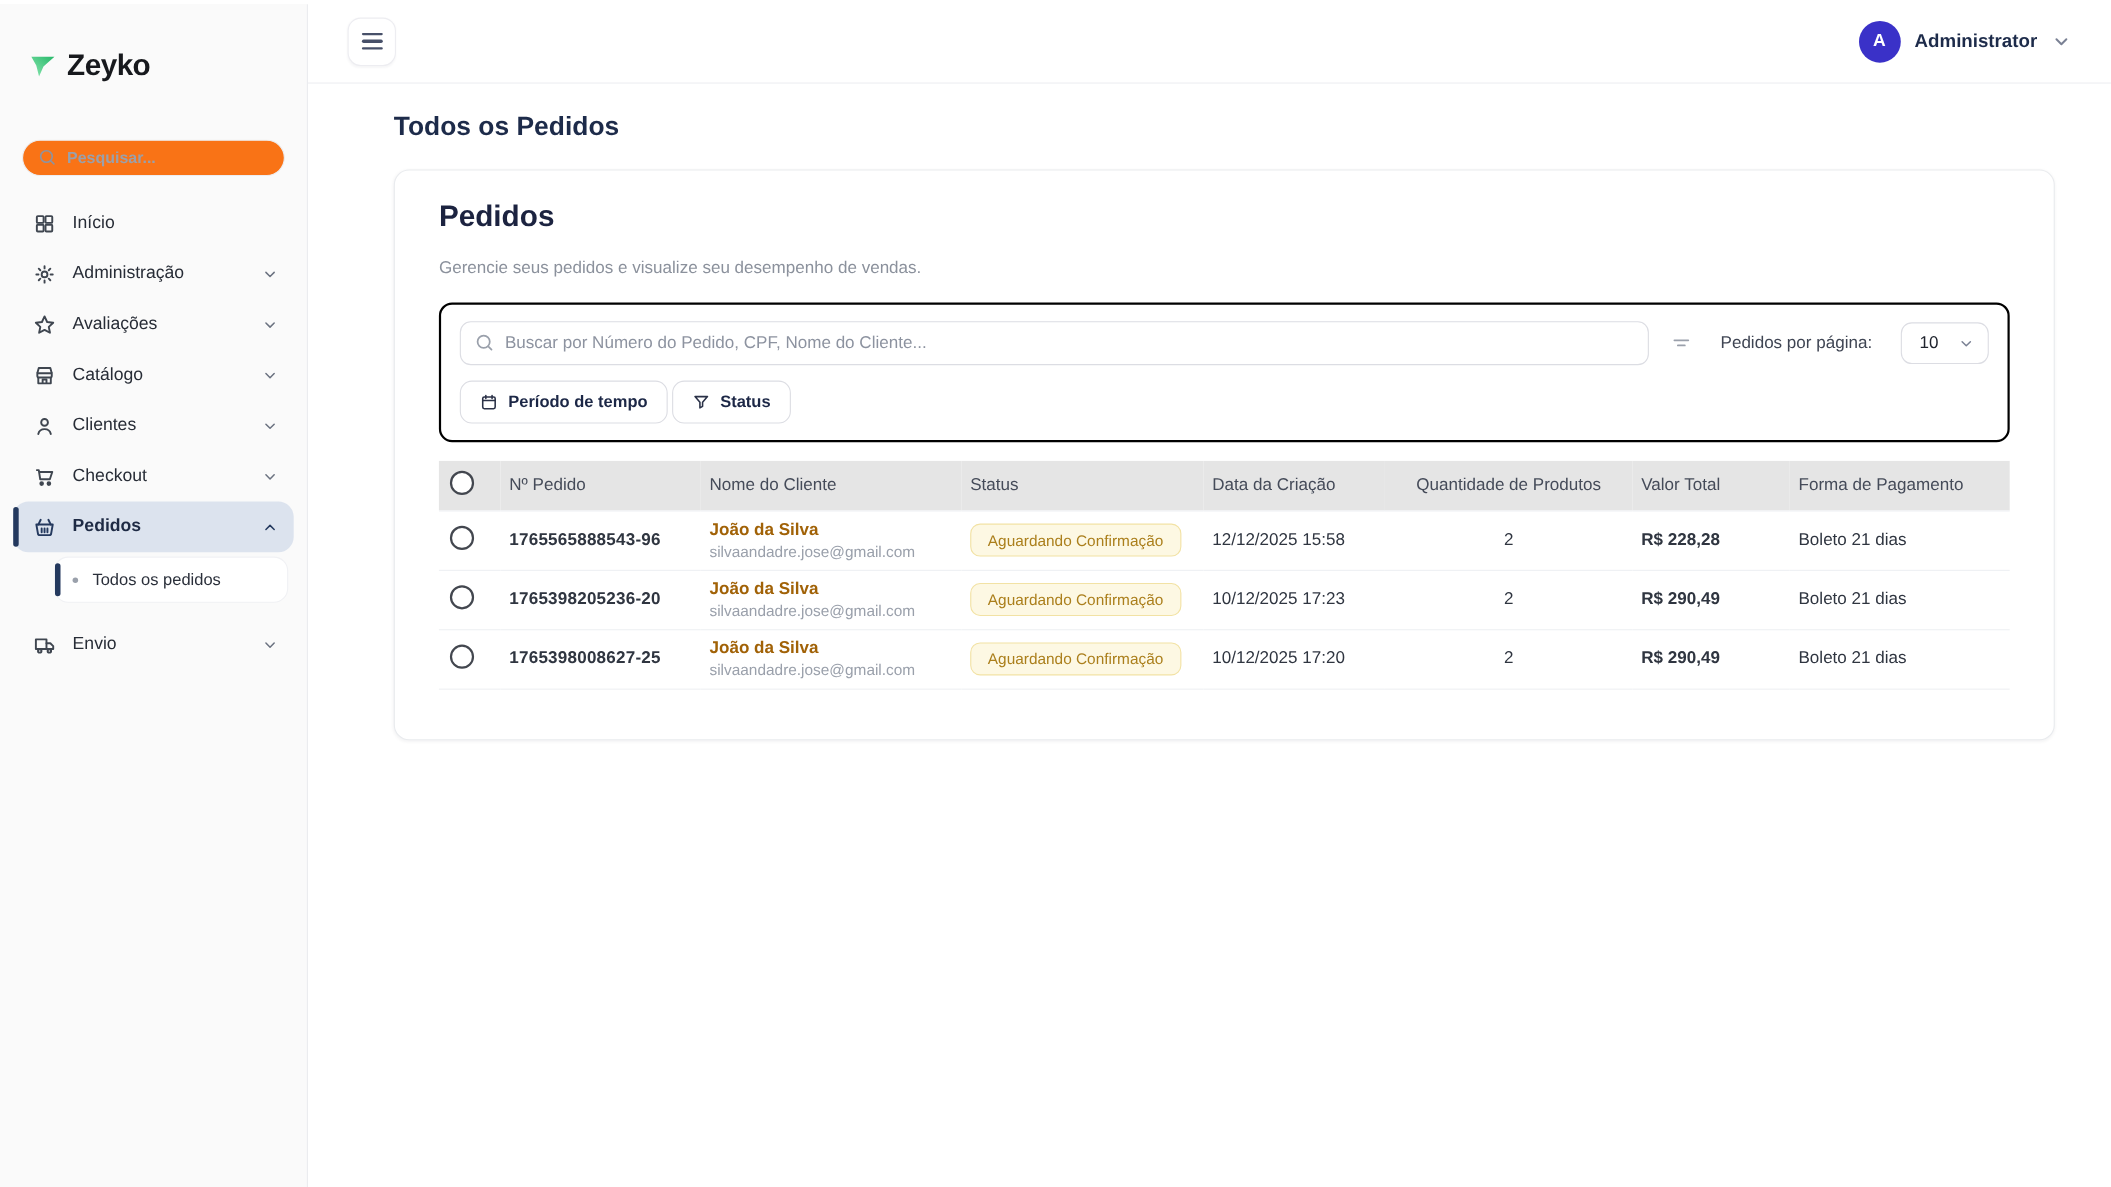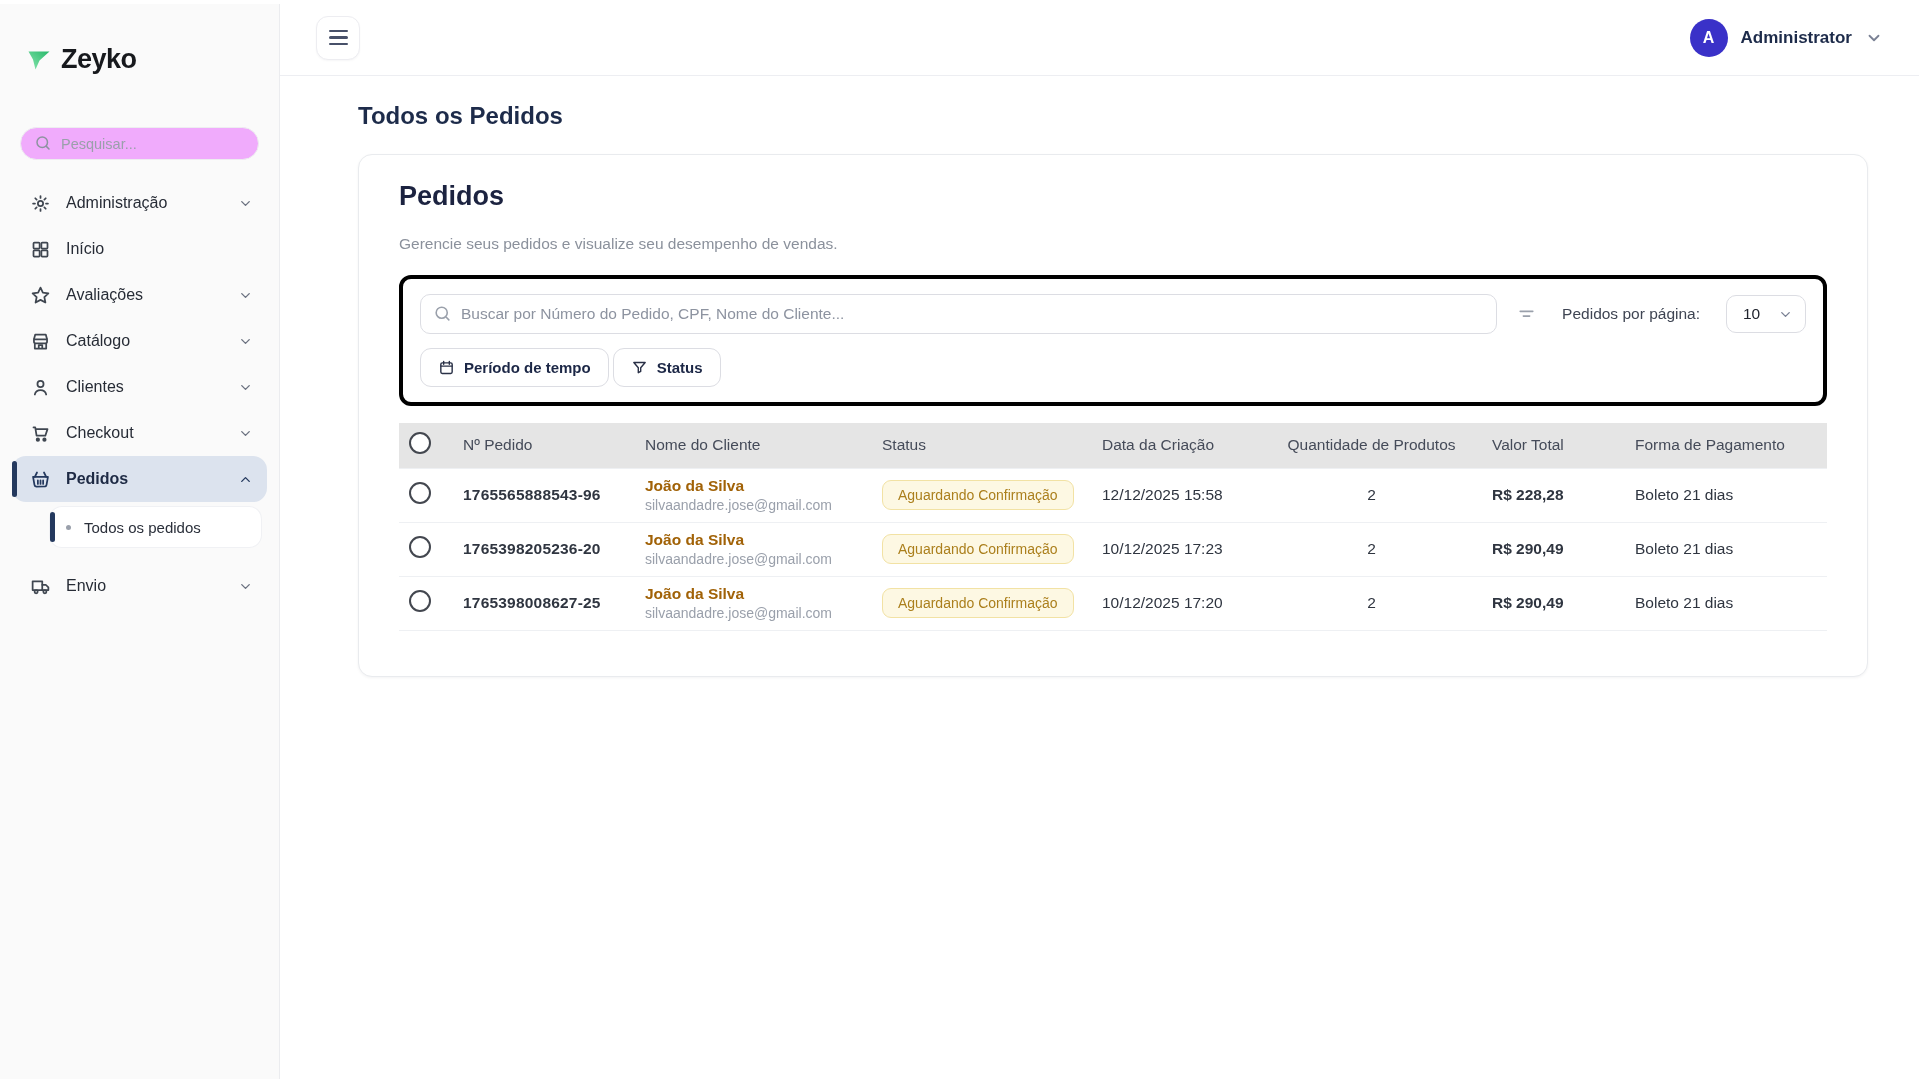--- a/index.html
+++ b/index.html
@@ -8,22 +8,22 @@
 
   
   .sidebar { position:fixed; left:0; top:4px; width:280px; height:1079px;
     background:#fafafa; border-right:1px solid #ebecef; z-index:2; }
   .logo-row { display:flex; align-items:center; gap:9px; padding:40px 0 0 26px; }
   .logo-mark { width:26px; height:26px; display:inline-flex; }
   .logo-text { font-size:27px; font-weight:700; color:#17191d; letter-spacing:-0.5px; }
 
   .side-search { position:relative; margin:52px 20px 0 20px; }
   .side-search input { width:100%; height:33px; border:1px solid #ededf0; border-radius:999px;
-    background:#f0abfc; padding:0 14px 0 40px; font-size:14.5px; color:#3c4250;
-    font-family:inherit; outline:none; }
+    background:#f97316; padding:0 14px 0 40px; font-size:14.5px; color:#3c4250;
+    font-family:inherit; outline:none;font-weight:bold; }
   .side-search input::placeholder { color:#9aa0ab; }
   .side-search .sicon { position:absolute; left:14px; top:7px; color:#8d93a0; }
 
   .nav { margin-top:20px; }
   .nav-item { position:relative; display:flex; align-items:center; height:46px;
     margin:0 12px; padding-left:18px; border-radius:14px; cursor:pointer; }
   .nav-icon { width:21px; height:21px; color:#3f4650; display:inline-flex; flex:0 0 auto; }
   .nav-label { margin-left:15px; font-size:16px; color:#272c36; font-weight:500; }
   .nav-chev { margin-left:auto; margin-right:14px; color:#6b7280; display:inline-flex; }
   .nav-item.active { background:#dce3ee; }
@@ -54,21 +54,21 @@
   .user-name { font-size:17px; font-weight:700; color:#1d2b4a; }
   .user-chev { color:#7a8194; display:inline-flex; }
 
   .page-title { margin:26px 0 0 78px; font-size:24px; font-weight:700; color:#1d2b4a; }
 
   .card { margin:24px 51px 0 78px; width:1510px; background:#fff; border:1px solid #e9ebee;
     border-radius:14px; padding:26px 40px 45px 40px; box-shadow:0 1px 3px rgba(16,24,40,.05); }
   .card-title { font-size:27px; font-weight:700; color:#1c2340; }
   .card-sub { margin-top:23px; font-size:15.5px; color:#8b919c; }
 
-  .filter-panel { margin-top:22px; border:4px solid #000000; border-radius:12px; padding:15px 17px; }
+  .filter-panel { margin-top:22px; border:2px solid #000000; border-radius:12px; padding:15px 17px; }
   .fp-row1 { display:flex; align-items:center; }
   .search-box { position:relative; flex:1 1 auto; }
   .search-box input { width:100%; height:40px; border:1px solid #dcdde3; border-radius:10px;
     padding:0 14px 0 40px; font-size:15.5px; color:#3c4250; font-family:inherit; outline:none; }
   .search-box input::placeholder { color:#8d93a0; }
   .search-box .sicon { position:absolute; left:13px; top:10px; color:#9aa0ab; }
   .fp-right { display:flex; align-items:center; gap:26px; margin-left:20px; flex:0 0 auto; }
   .flines { color:#9aa0ab; display:inline-flex; }
   .per-page-label { font-size:15.5px; color:#3f4553; }
   .select-box { width:80px; height:38px; border:1px solid #dcdde3; border-radius:10px;
@@ -129,43 +129,43 @@
           <circle cx="11" cy="11" r="7"></circle>
           <path d="m20 20-3.2-3.2"></path>
         </svg>
     </span>
     <input type="text" placeholder="Pesquisar..." style="">
   </div>
 
   <nav class="nav">
     <div class="nav-item">
       <span class="nav-icon">
-        <svg width="21" height="21" viewBox="0 0 24 24" fill="none" stroke="currentColor" stroke-width="2" stroke-linecap="round">
-            <circle cx="12" cy="12" r="3"></circle>
-            <path d="M12 3.5v2.2M12 18.3v2.2M3.5 12h2.2M18.3 12h2.2M6 6l1.6 1.6M16.4 16.4 18 18M18 6l-1.6 1.6M7.6 16.4 6 18"></path>
-          </svg>
-      </span>
-      <span class="nav-label">Administração</span>
-      <span class="nav-chev">
-        <svg width="15" height="15" viewBox="0 0 24 24" fill="none" stroke="currentColor" stroke-width="2.2" stroke-linecap="round" stroke-linejoin="round">
-            <path d="m6 9 6 6 6-6"></path>
-          </svg>
-      </span>
-    </div>
-
-    <div class="nav-item">
-      <span class="nav-icon">
         <svg width="21" height="21" viewBox="0 0 24 24" fill="none" stroke="currentColor" stroke-width="2" stroke-linejoin="round">
             <rect x="4" y="4" width="7" height="7" rx="1"></rect>
             <rect x="13" y="4" width="7" height="7" rx="1"></rect>
             <rect x="4" y="13" width="7" height="7" rx="1"></rect>
             <rect x="13" y="13" width="7" height="7" rx="1"></rect>
           </svg>
       </span>
       <span class="nav-label">Início</span>
+    </div>
+
+    <div class="nav-item">
+      <span class="nav-icon">
+        <svg width="21" height="21" viewBox="0 0 24 24" fill="none" stroke="currentColor" stroke-width="2" stroke-linecap="round">
+            <circle cx="12" cy="12" r="3"></circle>
+            <path d="M12 3.5v2.2M12 18.3v2.2M3.5 12h2.2M18.3 12h2.2M6 6l1.6 1.6M16.4 16.4 18 18M18 6l-1.6 1.6M7.6 16.4 6 18"></path>
+          </svg>
+      </span>
+      <span class="nav-label">Administração</span>
+      <span class="nav-chev">
+        <svg width="15" height="15" viewBox="0 0 24 24" fill="none" stroke="currentColor" stroke-width="2.2" stroke-linecap="round" stroke-linejoin="round">
+            <path d="m6 9 6 6 6-6"></path>
+          </svg>
+      </span>
     </div>
 
     <div class="nav-item">
       <span class="nav-icon">
         <svg width="21" height="21" viewBox="0 0 24 24" fill="none" stroke="currentColor" stroke-width="2" stroke-linejoin="round">
             <path d="m12 3 2.7 5.8 6.3.8-4.6 4.3 1.2 6.1L12 17l-5.6 3 1.2-6.1L3 9.6l6.3-.8Z"></path>
           </svg>
       </span>
       <span class="nav-label">Avaliações</span>
       <span class="nav-chev">

